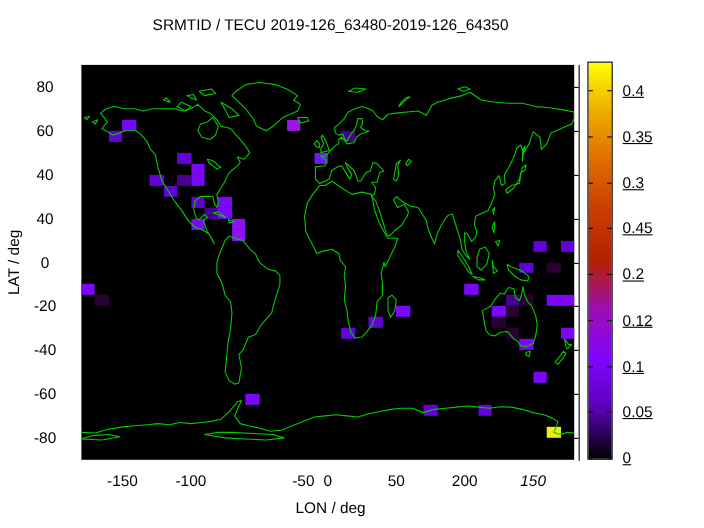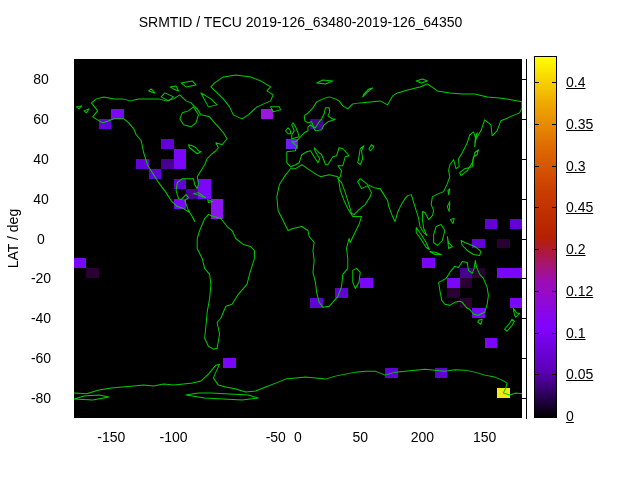--- a/index.html
+++ b/index.html
@@ -102,20 +102,21 @@
         <path vector-effect="non-scaling-stroke" d="M173,35L176,37.5 178,37.5 175,39.5 174,38.5Z M172,40.5L174,41.5 172,43.5 168,46.5 166,45.5 170,42.5Z"></path>
         <path vector-effect="non-scaling-stroke" d="M-180,77.5L-170,77.8 -160,76 -150,75 -141,74.5 -132,74 -124,73.5 -116,74 -108,73 -100,73.5 -92,73 -85,72.5 -78,71.5 -72,68 -66,63.5 -63,63 -66,67 -68,70 -64,73.5 -58,74.5 -50,75.5 -42,77 -34,76.5 -26,74.5 -18,72.5 -10,70.5 -2,70 6,69.5 14,70 22,70.5 30,69 38,68 46,67 54,66.5 62,66.5 70,68.5 78,67 86,66.5 94,66 102,65.5 110,66 118,66.5 126,65.8 134,66 142,67 150,68.5 158,69.5 164,71 168,72.5 167,75 165,77.5 170,78.5 175,77.5 180,77.8"></path>
         <path vector-effect="non-scaling-stroke" d="M-90,78.5L-75,80 -60,80.5 -45,81 -32,80 -40,78.5 -55,78 -70,77.5 -80,77.5Z M-180,80.5L-165,81 -152,79.5 -160,78.5 -172,79Z"></path>
         <path vector-effect="non-scaling-stroke" d="M-172,-64L-168,-65 -170,-63Z M-178,-66L-174,-66.5 -176,-65Z"></path>
       </g>
     </svg>
   </div>
 
   <div id="right-border"></div>
 
+  <div id="xlabel">LON / deg</div>
 
   <div id="colorbar" style="background: linear-gradient(to top, rgb(0, 0, 0) 0%, rgb(90, 0, 181) 12.5%, rgb(128, 4, 255) 25%, rgb(156, 13, 181) 37.5%, rgb(181, 32, 0) 50%, rgb(201, 61, 0) 62.5%, rgb(222, 107, 0) 75%, rgb(239, 171, 0) 87.5%, rgb(255, 255, 0) 100%);">
       <div class="cbtick-l" style="top: 359px;"></div>
       <div class="cbtick-r" style="top: 359px;"></div>
       <div class="cbtick-l" style="top: 317.256px;"></div>
       <div class="cbtick-r" style="top: 317.256px;"></div>
       <div class="cbtick-l" style="top: 275.512px;"></div>
       <div class="cbtick-r" style="top: 275.512px;"></div>
       <div class="cbtick-l" style="top: 233.767px;"></div>
       <div class="cbtick-r" style="top: 233.767px;"></div>
@@ -129,21 +130,21 @@
       <div class="cbtick-r" style="top: 66.7907px;"></div>
       <div class="cbtick-l" style="top: 25.0465px;"></div>
       <div class="cbtick-r" style="top: 25.0465px;"></div>
     </div>
 <span class="xtick" style="left: 111.333px;">-150</span>
     <span class="xtick" style="left: 173.556px;">-100</span>
     <span class="xtick" style="left: 235.778px; margin-left: 40px;">-50</span>
     <span class="xtick" style="left: 298px;">0</span>
     <span class="xtick" style="left: 360.222px;">50</span>
     <span class="xtick" style="left: 422.444px;">200</span>
-    <span class="xtick" style="left: 484.667px;">150</span>
+    <span class="xtick" style="left: 484.667px; font-style: italic;">150</span>
     <span class="ytick" style="top: 70.9444px;">80</span>
     <div class="rtick" style="left: 521px; top: 78.9444px;"></div>
     <span class="ytick" style="top: 110.833px;">60</span>
     <div class="rtick" style="left: 521px; top: 118.833px;"></div>
     <span class="ytick" style="top: 150.722px;">40</span>
     <div class="rtick" style="left: 521px; top: 158.722px;"></div>
     <span class="ytick" style="top: 190.611px;">40</span>
     <div class="rtick" style="left: 521px; top: 198.611px;"></div>
     <span class="ytick" style="top: 230.5px;">0</span>
     <div class="rtick" style="left: 521px; top: 238.5px;"></div>

